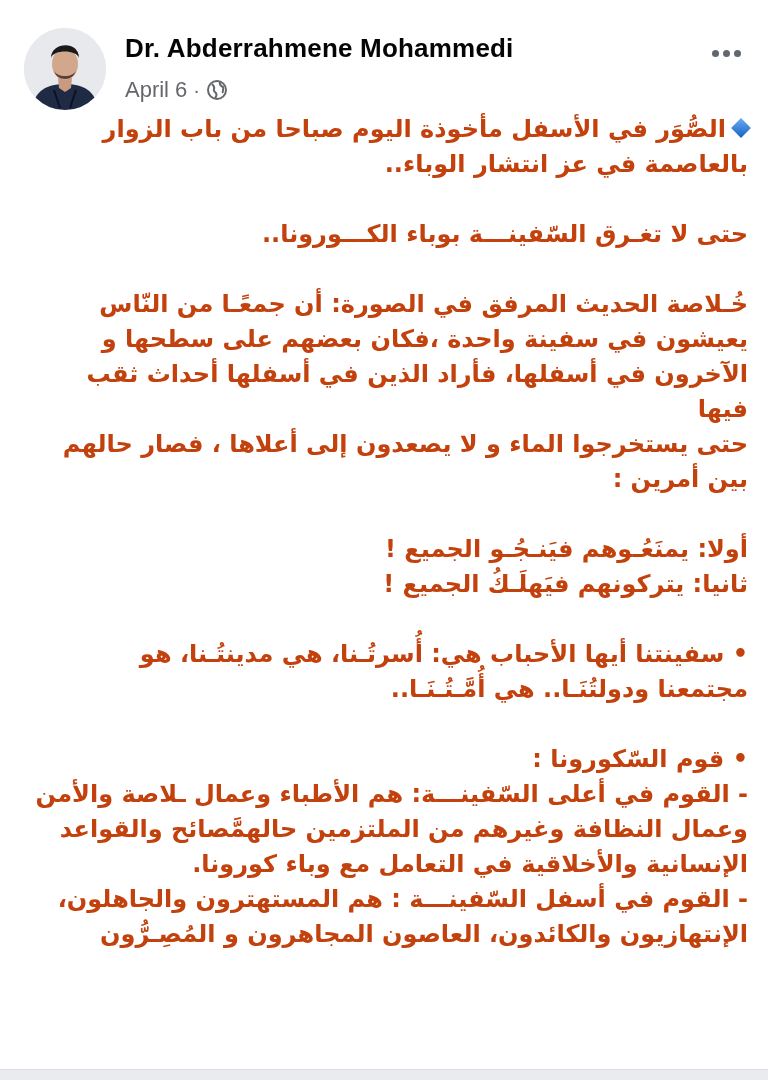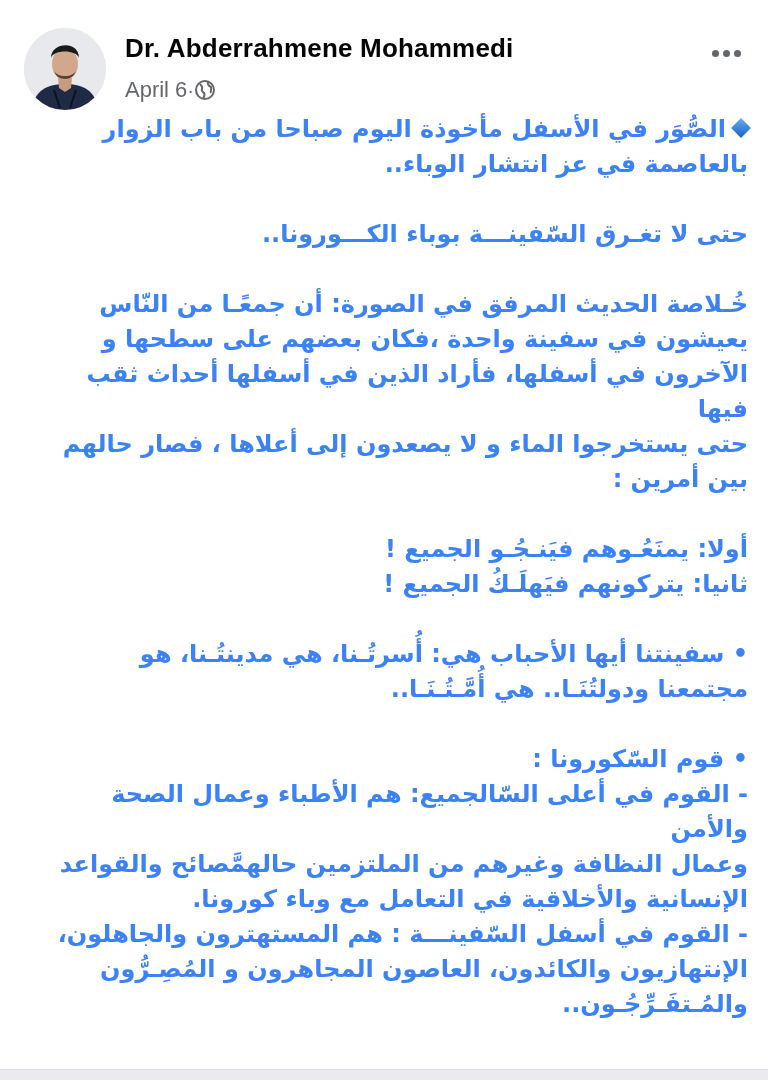--- a/index.html
+++ b/index.html
@@ -18,38 +18,38 @@
     border-radius: 50%; overflow: hidden; background: #e4e6ea;
   }
   .author-name {
     position: absolute; left: 125px; top: 18px;
     font-family: "Liberation Sans", sans-serif; font-weight: bold;
     font-size: 26px; color: #050505; letter-spacing: 0.2px;
     white-space: nowrap;
   }
   .meta {
     position: absolute; left: 125px; top: 60px; height: 30px;
-    display: flex; align-items: center; 
+    display: flex; align-items: center; gap: 6px;
     font-family: "Liberation Sans", sans-serif; font-size: 22px; color: #65676b; text-align: right;
   }
   .meta .dot { font-size: 20px; }
   .globe { width: 22px; height: 22px; display: inline-block; }
   .more-button {
     position: absolute; right: 22px; top: 26px; width: 40px; height: 24px;
     display: flex; align-items: center; justify-content: center; gap: 4px;
     cursor: pointer;
   }
   .more-button span {
     width: 7px; height: 7px; border-radius: 50%; background: #606770; display: block;
   }
   .post-body {
     position: absolute; right: 20px; top: 112px; width: 720px;
     direction: rtl; text-align: right;
     font-family: "DejaVu Sans", sans-serif; font-weight: bold;
-    font-size: 24px; line-height: 35px; color: #3b82f6;
+    font-size: 24px; line-height: 35px; color: #c2410c;
   }
   .post-body p { margin: 0; }
   .post-body .gap { height: 35px; }
   .diamond {
     display: inline-block; width: 14px; height: 14px; margin-left: 8px;
     background: linear-gradient(135deg, #6aa9f5, #1565c0);
     transform: rotate(45deg); vertical-align: middle; position: relative; top: -2px;
   }
   .bottom-divider {
     position: absolute; left: 0; bottom: 0; width: 768px; height: 10px;
@@ -102,21 +102,20 @@
   <p>حتى يستخرجوا الماء و لا يصعدون إلى أعلاها ، فصار حالهم</p>
   <p>بين أمرين :</p>
   <div class="gap"></div>
   <p>أولا: يمنَعُـوهم فيَنـجُـو الجميع !</p>
   <p>ثانيا: يتركونهم فيَهلَـكُ الجميع !</p>
   <div class="gap"></div>
   <p>• سفينتنا أيها الأحباب هي:  أُسرتُـنا، هي مدينتُـنا، هو</p>
   <p>مجتمعنا ودولتُنَـا.. هي أُمَّـتُـنَـا..</p>
   <div class="gap"></div>
   <p>• قوم السّكورونا :</p>
-  <p>- القوم في أعلى السّالجميع: هم الأطباء وعمال الصحة والأمن</p>
+  <p>- القوم في أعلى السّفينـــة: هم الأطباء وعمال ـلاصة والأمن</p>
   <p>وعمال النظافة وغيرهم من الملتزمين حالهمَّصائح والقواعد</p>
   <p>الإنسانية والأخلاقية في التعامل مع وباء كورونا.</p>
   <p>- القوم في أسفل السّفينـــة : هم المستهترون والجاهلون،</p>
   <p>الإنتهازيون والكائدون، العاصون المجاهرون و المُصِـرُّون</p>
-  <p>والمُـتفَـرِّجُـون..</p>
 </div>
 
 <div class="bottom-divider"></div>
 
 </body></html>

